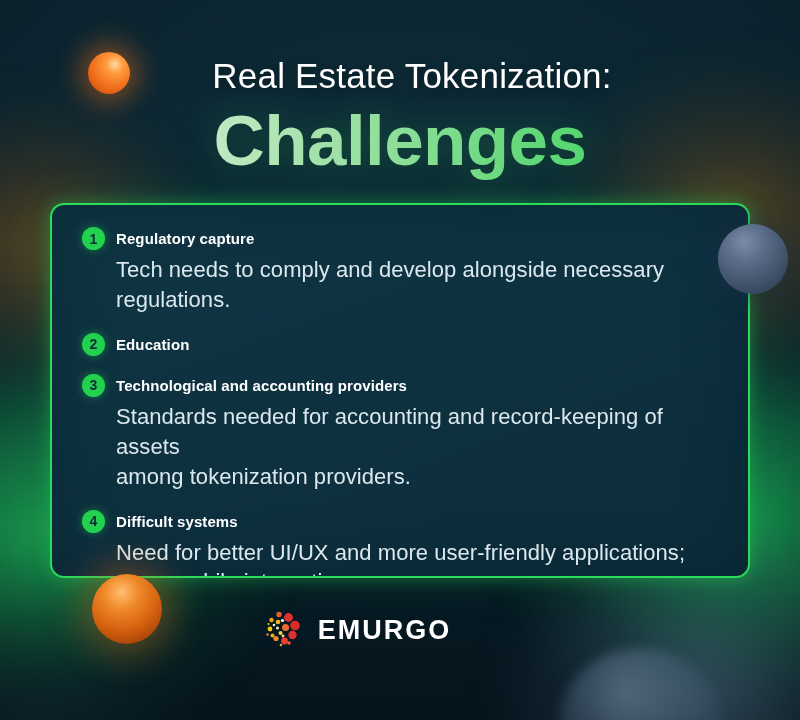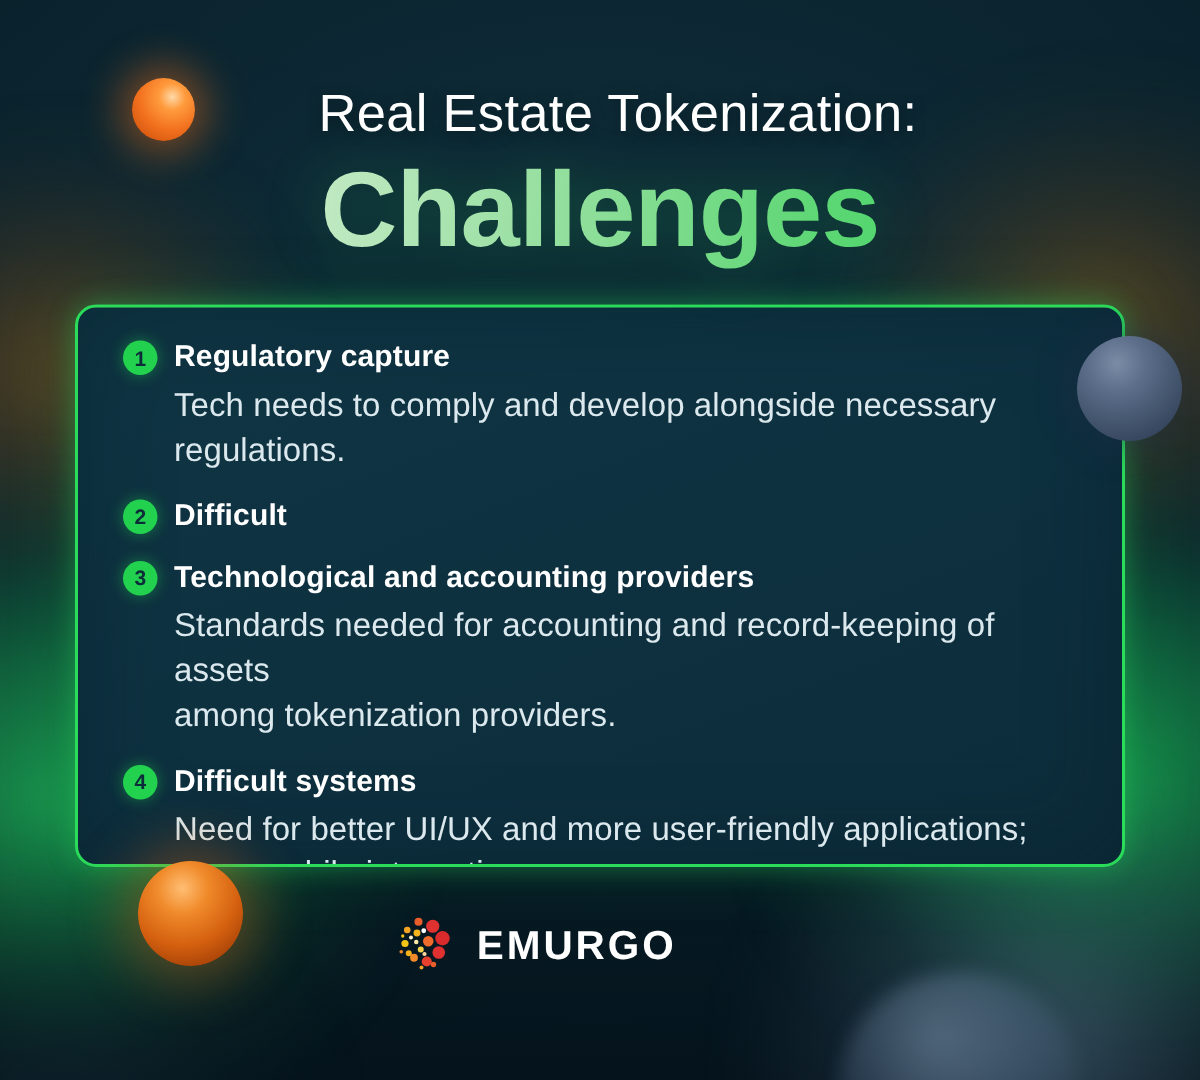--- a/index.html
+++ b/index.html
@@ -196,21 +196,21 @@
     color: #0c2c3a;
     font-size: 14px;
     font-weight: 700;
     display: flex;
     align-items: center;
     justify-content: center;
     line-height: 1;
     box-shadow: 0 0 10px rgba(34,210,79,0.45);
   }
   .item-title {
-    font-size: 20px;
+    font-size: 15px;
     font-weight: 700;
     color: #ffffff;
     letter-spacing: 0.1px;
   }
   .item-desc {
     margin: 5px 0 0 34px;
     font-size: 22px;
     font-weight: 400;
     color: #dbe8ed;
     line-height: 1.36;
@@ -265,21 +265,21 @@
       <div class="item-head">
         <span class="badge">1</span>
         <span class="item-title">Regulatory capture</span>
       </div>
       <div class="item-desc">Tech needs to comply and develop alongside necessary regulations.</div>
     </div>
 
     <div class="item">
       <div class="item-head">
         <span class="badge">2</span>
-        <span class="item-title">Difficult</span>
+        <span class="item-title">Education</span>
       </div>
     </div>
 
     <div class="item">
       <div class="item-head">
         <span class="badge">3</span>
         <span class="item-title">Technological and accounting providers</span>
       </div>
       <div class="item-desc">Standards needed for accounting and record-keeping of assets
 among tokenization providers.</div>

